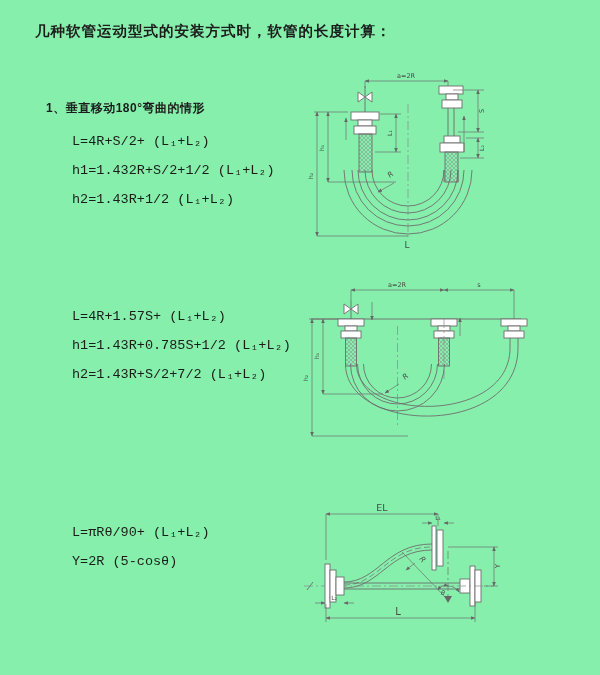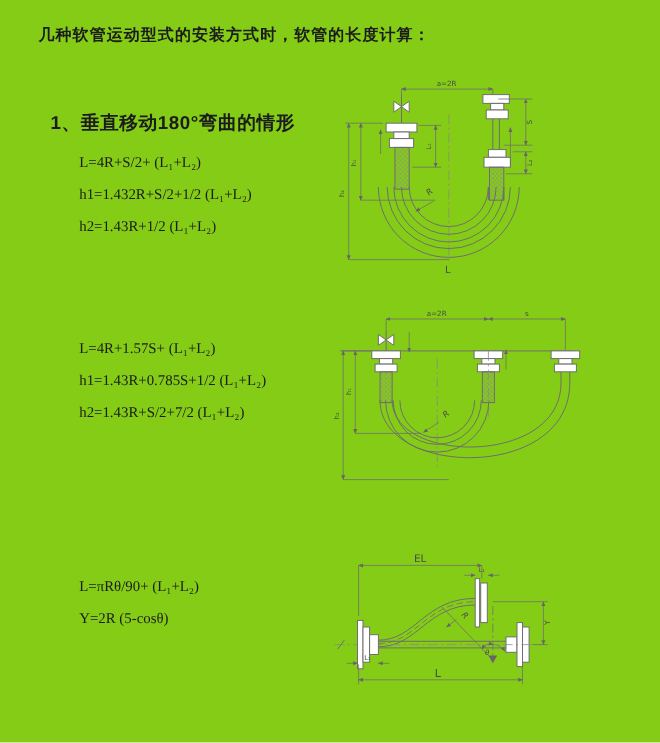--- a/index.html
+++ b/index.html
@@ -1,21 +1,21 @@
 <!DOCTYPE html>
 <html><head>
 <meta charset="utf-8">
 <style>
   html,body{margin:0;padding:0;background:#fff;}
-  .page{position:relative;width:600px;height:675px;background:#84cc16;overflow:hidden;
+  .page{position:relative;width:600px;height:675px;background:#86efac;overflow:hidden;
         font-family:"Liberation Sans",sans-serif;color:#1c1c1c;}
   .title{position:absolute;left:35px;top:22px;font-size:14.5px;font-weight:bold;letter-spacing:1px;}
   .section{position:absolute;left:46px;}
-  .sec-heading{font-size:17px;font-weight:bold;letter-spacing:0.5px;margin:0 0 10px 0;text-align:center;}
-  .formula{font-family:Liberation Serif, serif;font-size:13.5px;
+  .sec-heading{font-size:12px;font-weight:bold;letter-spacing:0.5px;margin:0 0 10px 0;}
+  .formula{font-family:Liberation Mono, monospace;font-size:13.5px;
            line-height:29px;padding-left:26px;white-space:pre;}
   #sec1{top:100px;} #sec2{top:302px;} #sec3{top:518px;}
   .diag{position:absolute;}
   #d1{left:308px;top:66px;} #d2{left:303px;top:276px;} #d3{left:298px;top:496px;}
   svg text{font-family:"DejaVu Sans",sans-serif;fill:#4a4a4a;}
   .ln{stroke:#6e6e6e;stroke-width:0.9;fill:none;}
   .fl{stroke:#6e6e6e;stroke-width:0.9;fill:#ffffff;}
   .dim{stroke:#6f6f6f;stroke-width:0.7;fill:none;}
   .cl{stroke:#8a8a8a;stroke-width:0.7;fill:none;stroke-dasharray:9 3 2 3;}
   .hb{stroke:#6e6e6e;stroke-width:0.9;fill:url(#hatch);}

